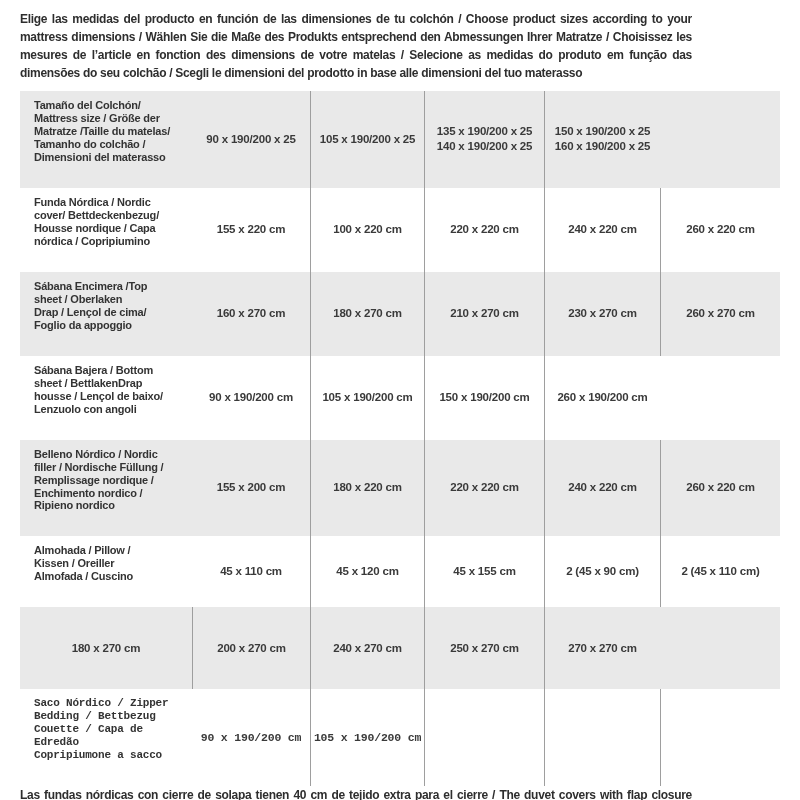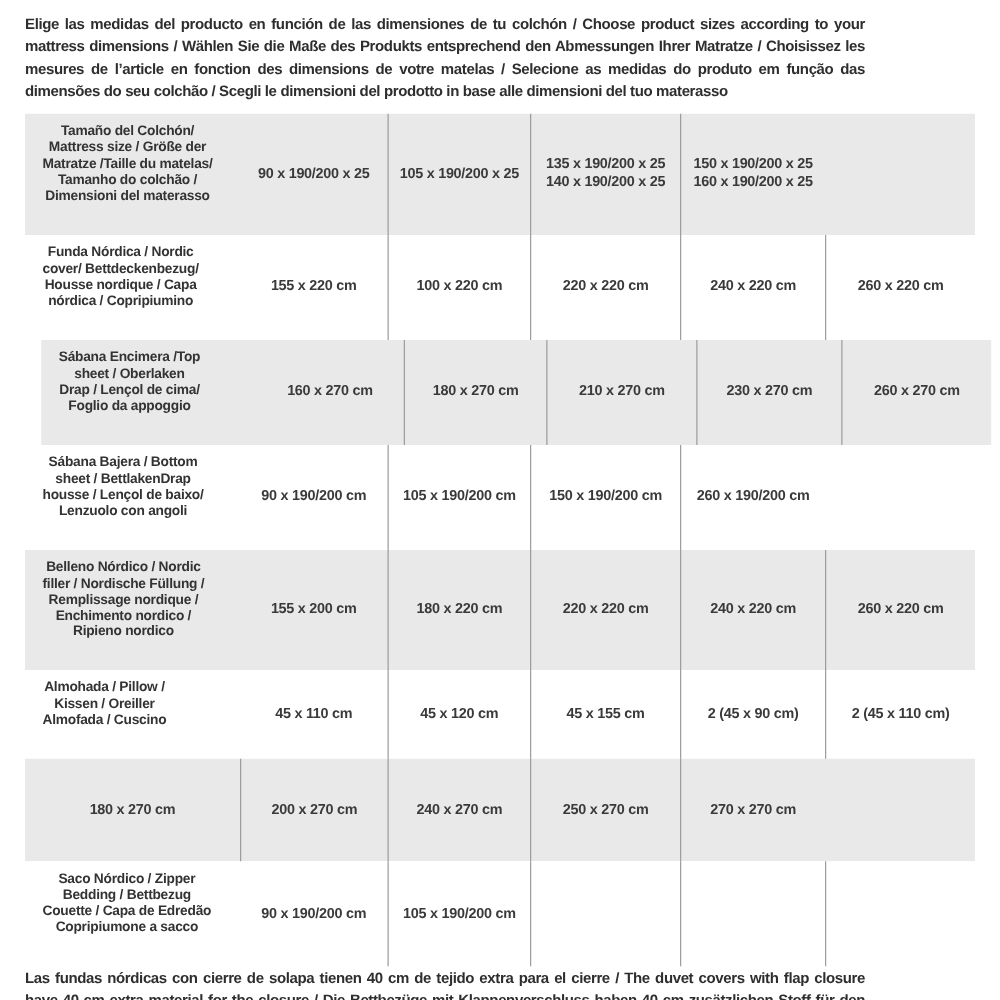--- a/index.html
+++ b/index.html
@@ -35,37 +35,37 @@
   }
   .row {
     display: grid;
     grid-template-columns: 172px 118px 114px 120px 116px 120px;
     width: 760px;
   }
   .row:nth-child(odd) { background: #e9e9e9; }
   .row:nth-child(even) { background: #ffffff; }
   .row:nth-child(1) { min-height: 82px; }
   .row:nth-child(2) { min-height: 76px; }
-  .row:nth-child(3) { min-height: 72px; margin-left: 13px; }
+  .row:nth-child(3) { min-height: 72px; }
   .row:nth-child(4) { min-height: 84px; }
   .row:nth-child(5) { min-height: 80px; }
   .row:nth-child(6) { min-height: 66px; }
   .row:nth-child(7) { min-height: 82px; }
-  .row:nth-child(8) { min-height: 64px; }
+  .row:nth-child(8) { min-height: 64px; font-family: Liberation Mono, monospace; }
 
   .cell {
     display: flex;
     align-items: center;
     box-sizing: border-box;
     font-weight: bold;
     white-space: pre-line;
   }
   .cell.label {
     justify-content: flex-start;
-    text-align: center;
+    text-align: left;
     font-size: 11px;
     line-height: 1.18;
     letter-spacing: -0.2px;
     padding: 8px 4px 24px 14px;
     color: #333333;
   }
   .cell.val {
     justify-content: center;
     text-align: center;
     font-size: 11.5px;

